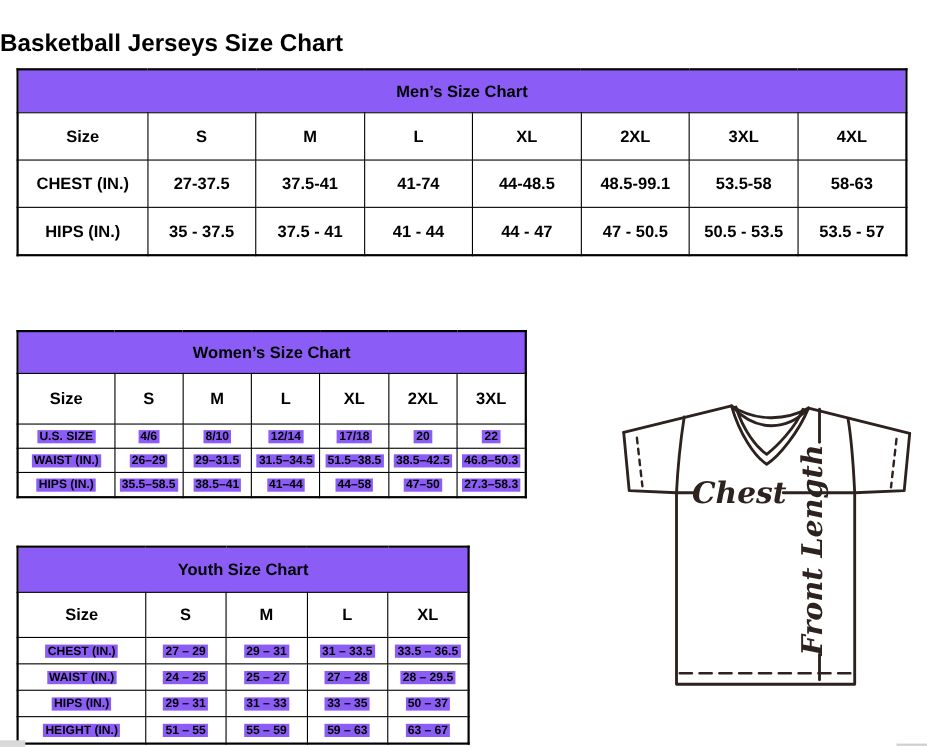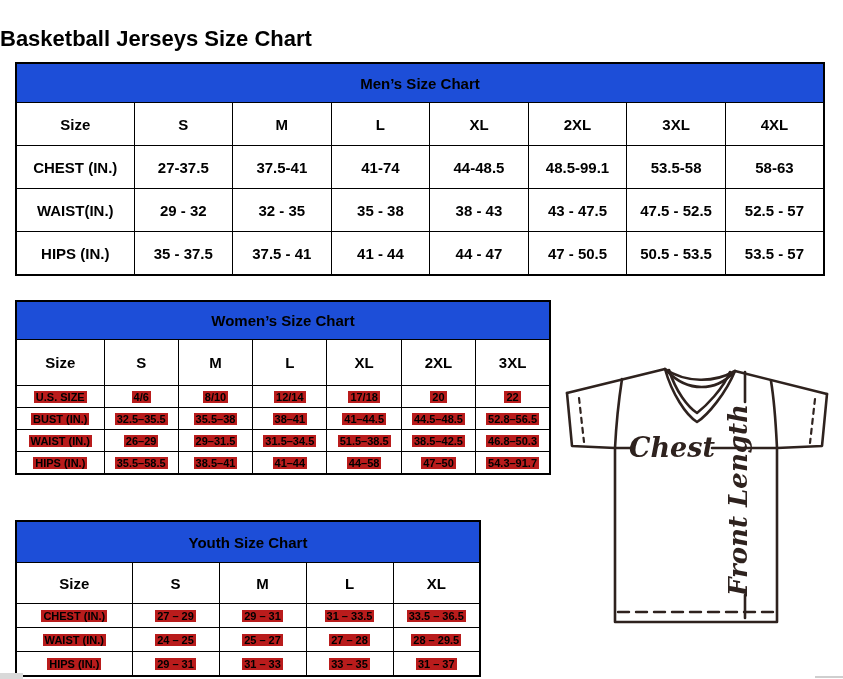--- a/index.html
+++ b/index.html
@@ -13,46 +13,46 @@
     text-align:left; font-size:22px; font-weight:bold;margin-top:20px;
   }
   table.size-table {
     position:absolute; border-collapse:collapse; table-layout:fixed;
     border:2px solid #000;
   }
   .size-table th, .size-table td {
     border:1px solid #000; text-align:center; vertical-align:middle;
     padding:0; font-weight:bold; overflow:hidden; white-space:nowrap;
   }
-  tr.chart-title th { background:#1d4ed8; font-size:15px; }
+  tr.chart-title th { background:#8b5cf6; font-size:15px; }
 
   
   table.mens  { left:15px; top:62px;  width:810px; }
   .mens col.c-label { width:118px; }
   .mens tr.chart-title th { height:38px; }
   .mens tr.col-head th { height:42px; font-size:15px; }
   .mens tr.data td { height:42px; font-size:15px; }
 
   
-  table.women { left:15px; top:300px; width:536px; }
+  table.women { left:15px; top:300px; width:464px; }
   .women col.c-label { width:88px; }
   .women tr.chart-title th { height:37px; }
   .women tr.col-head th { height:45px; font-size:15px; }
   .women tr.data td { height:21px; font-size:11px; }
   .women td.rlabel { font-size:10.5px; }
 
   
-  table.youth { left:15px; top:520px; width:466px; }
+  table.youth { left:15px; top:496px; width:412px; }
   .youth col.c-label { width:116px; }
   .youth tr.chart-title th { height:40px; }
   .youth tr.col-head th { height:40px; font-size:15px; }
   .youth tr.data td { height:23px; font-size:11px; }
   .youth td.rlabel { font-size:10.5px; }
 
-  .hl { background:#b91c1c; padding:0 2px; }
+  .hl { background:#8b5cf6; padding:0 2px; }
 
   .jersey-diagram { position:absolute; left:558px; top:360px; width:282px; height:268px; }
   .jersey-label {
     font-family:"DejaVu Serif","Liberation Serif",serif;
     font-style:italic; font-weight:bold;
   }
 
   .artifact-bl { position:absolute; left:0;  top:673px; width:23px; height:6px; background:#d9d9d9; }
   .artifact-br { position:absolute; left:815px; top:676px; width:28px; height:2px; background:#cfcfcf; }
 </style>
@@ -90,30 +90,20 @@
     <td class="rlabel">CHEST (IN.)</td>
     <td>27-37.5</td>
     <td>37.5-41</td>
     <td>41-74</td>
     <td>44-48.5</td>
     <td>48.5-99.1</td>
     <td>53.5-58</td>
     <td>58-63</td>
   </tr>
   <tr class="data">
-    <td class="rlabel">WAIST(IN.)</td>
-    <td>29 - 32</td>
-    <td>32 - 35</td>
-    <td>35 - 38</td>
-    <td>38 - 43</td>
-    <td>43 - 47.5</td>
-    <td>47.5 - 52.5</td>
-    <td>52.5 - 57</td>
-  </tr>
-  <tr class="data">
     <td class="rlabel">HIPS (IN.)</td>
     <td>35 - 37.5</td>
     <td>37.5 - 41</td>
     <td>41 - 44</td>
     <td>44 - 47</td>
     <td>47 - 50.5</td>
     <td>50.5 - 53.5</td>
     <td>53.5 - 57</td>
   </tr>
 </tbody>
@@ -145,45 +135,36 @@
   <tr class="data">
     <td class="rlabel"><span class="hl">U.S. SIZE</span></td>
     <td><span class="hl">4/6</span></td>
     <td><span class="hl">8/10</span></td>
     <td><span class="hl">12/14</span></td>
     <td><span class="hl">17/18</span></td>
     <td><span class="hl">20</span></td>
     <td><span class="hl">22</span></td>
   </tr>
   <tr class="data">
-    <td class="rlabel"><span class="hl">BUST (IN.)</span></td>
-    <td><span class="hl">32.5–35.5</span></td>
-    <td><span class="hl">35.5–38</span></td>
-    <td><span class="hl">38–41</span></td>
-    <td><span class="hl">41–44.5</span></td>
-    <td><span class="hl">44.5–48.5</span></td>
-    <td><span class="hl">52.8–56.5</span></td>
-  </tr>
-  <tr class="data">
     <td class="rlabel"><span class="hl">WAIST (IN.)</span></td>
     <td><span class="hl">26–29</span></td>
     <td><span class="hl">29–31.5</span></td>
     <td><span class="hl">31.5–34.5</span></td>
     <td><span class="hl">51.5–38.5</span></td>
     <td><span class="hl">38.5–42.5</span></td>
     <td><span class="hl">46.8–50.3</span></td>
   </tr>
   <tr class="data">
     <td class="rlabel"><span class="hl">HIPS (IN.)</span></td>
     <td><span class="hl">35.5–58.5</span></td>
     <td><span class="hl">38.5–41</span></td>
     <td><span class="hl">41–44</span></td>
     <td><span class="hl">44–58</span></td>
     <td><span class="hl">47–50</span></td>
-    <td><span class="hl">54.3–91.7</span></td>
+    <td><span class="hl">27.3–58.3</span></td>
   </tr>
 </tbody>
   </table>
 
 <table class="size-table youth">
   <colgroup>
       <col class="c-label">
       <col>
       <col>
       <col>
@@ -212,21 +193,28 @@
     <td><span class="hl">24 – 25</span></td>
     <td><span class="hl">25 – 27</span></td>
     <td><span class="hl">27 – 28</span></td>
     <td><span class="hl">28 – 29.5</span></td>
   </tr>
   <tr class="data">
     <td class="rlabel"><span class="hl">HIPS (IN.)</span></td>
     <td><span class="hl">29 – 31</span></td>
     <td><span class="hl">31 – 33</span></td>
     <td><span class="hl">33 – 35</span></td>
-    <td><span class="hl">31 – 37</span></td>
+    <td><span class="hl">50 – 37</span></td>
+  </tr>
+  <tr class="data">
+    <td class="rlabel"><span class="hl">HEIGHT (IN.)</span></td>
+    <td><span class="hl">51 – 55</span></td>
+    <td><span class="hl">55 – 59</span></td>
+    <td><span class="hl">59 – 63</span></td>
+    <td><span class="hl">63 – 67</span></td>
   </tr>
 </tbody>
   </table>
 
 <svg class="jersey-diagram" viewBox="0 0 282 268" xmlns="http://www.w3.org/2000/svg">
   <g stroke="#2e221e" stroke-width="2.6" fill="none" stroke-linecap="round" stroke-linejoin="round">
 
     <path d="M9,33 L107,9"></path>
     <path d="M177,11 L269,34"></path>
     <path d="M9,33 L14,86 L57,88 L57,262 L219,262 L219,88 L264,86 L269,34"></path>

